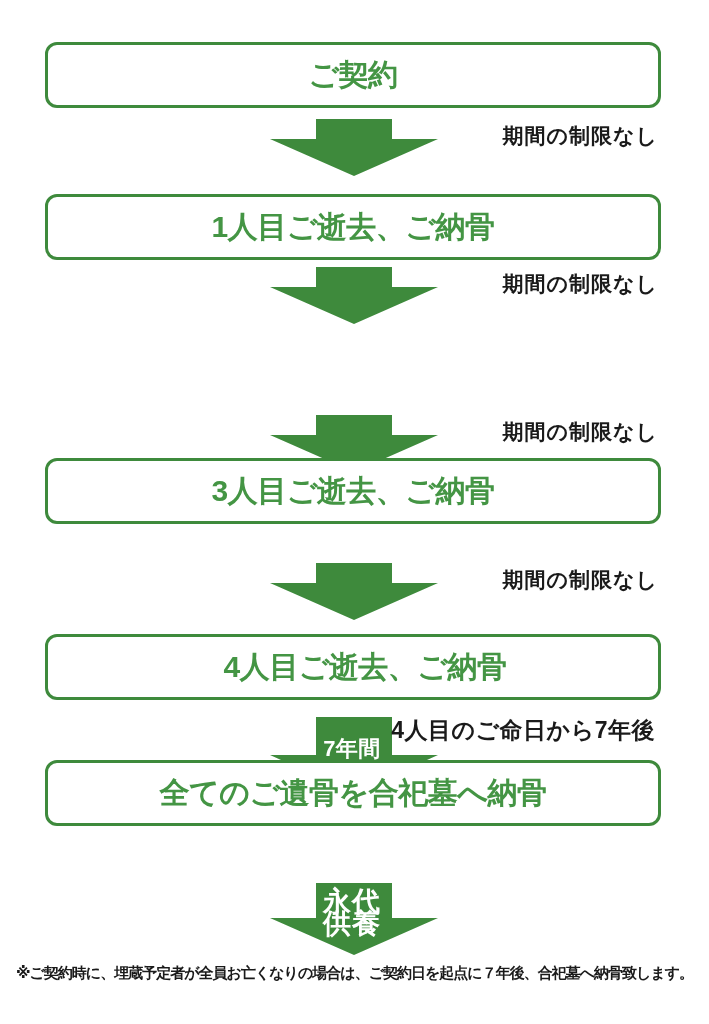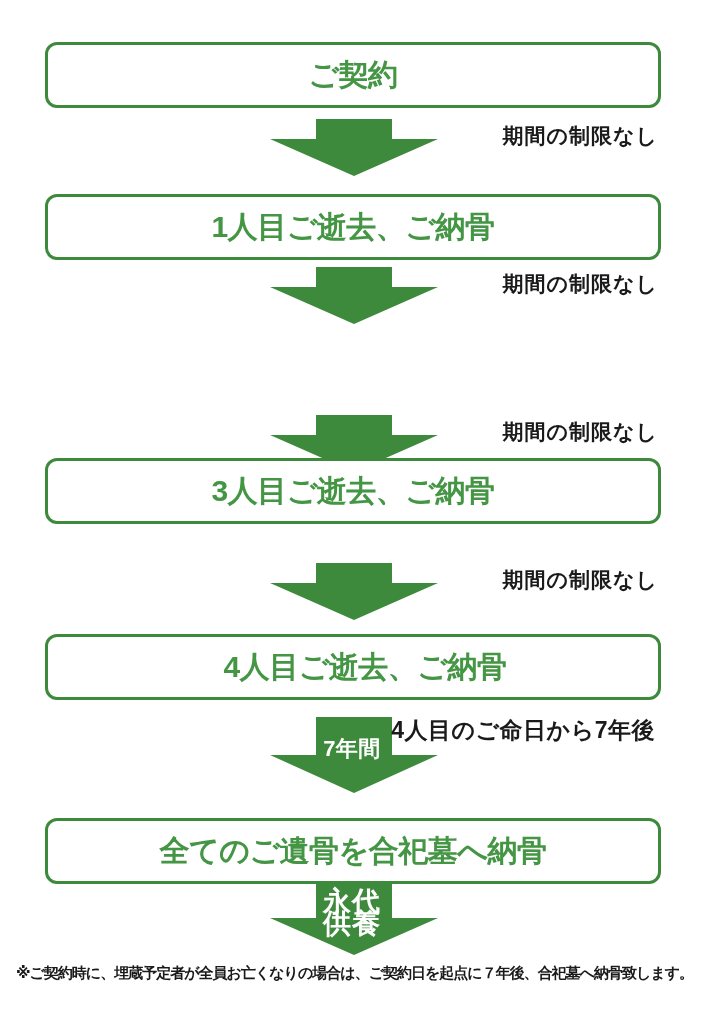--- a/index.html
+++ b/index.html
@@ -18,21 +18,21 @@
   .flow-box{
     position:absolute;left:45px;width:616px;height:66px;
     border:3px solid var(--green);border-radius:12px;background:#fff;
     display:flex;align-items:center;justify-content:center;
   }
   .flow-box .box-label{
     color:var(--green-text);
     font-size:30px;font-weight:700;letter-spacing:-0.5px;
     white-space:nowrap;
   }
-  .b1{top:42px;} .b2{top:194px;} .b3{top:337px;} .b4{top:458px;} .b5{top:634px;padding-left:24px;} .b6{top:818px;}
+  .b1{top:42px;} .b2{top:194px;} .b3{top:337px;} .b4{top:458px;} .b5{top:634px;padding-left:24px;} .b6{top:760px;}
 
   .arrow{
     position:absolute;left:270px;width:168px;background:var(--green);
   }
   .arrow.plain{
     height:57px;
     clip-path:polygon(46px 0px,122px 0px,122px 20px,168px 20px,84px 57px,0px 20px,46px 20px);
   }
   .a1{top:119px;} .a2{top:267px;} .a3{top:415px;} .a4{top:563px;}
   .arrow.tall7{

